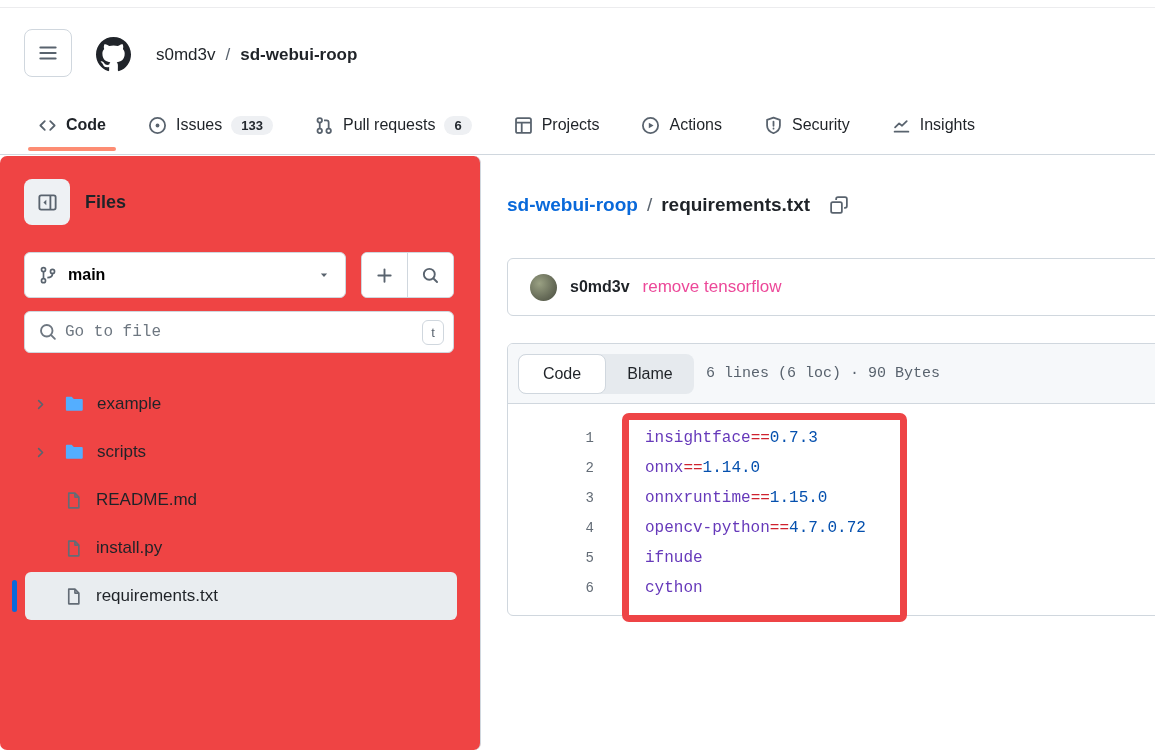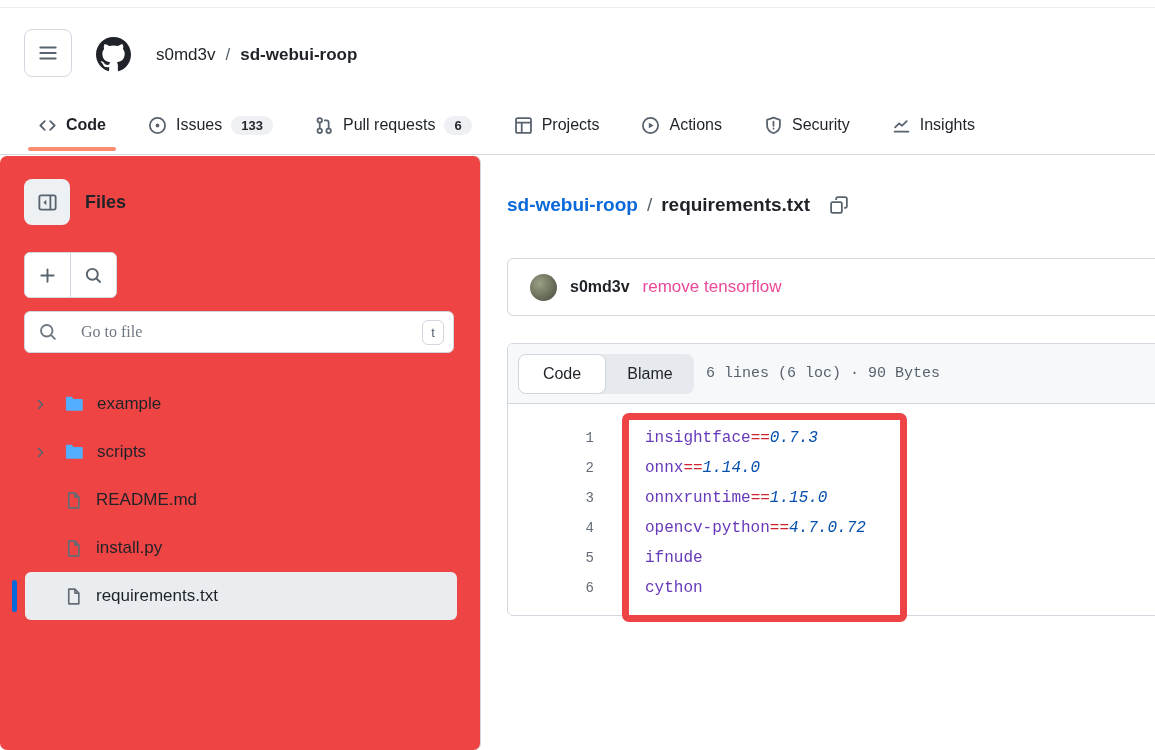--- a/index.html
+++ b/index.html
@@ -49,22 +49,22 @@
   .branch-btn .branch-name { font-size:16px; font-weight:600; }
   .branch-btn .caret { margin-left:auto; }
   .icon-btn-group { display:flex; width:93px; border:1px solid #d0d7de;
     border-radius:6px; background:#fff; overflow:hidden; }
   .icon-btn { flex:1; display:flex; align-items:center; justify-content:center;
     background:#fff; border:none; cursor:pointer; }
   .icon-btn + .icon-btn { border-left:1px solid #d0d7de; }
 
   .goto-wrap { position:absolute; left:24px; right:26px; top:155px; height:42px; }
   .goto-input { width:100%; height:100%; border:1px solid #d0d7de; border-radius:6px;
-    padding:0 44px 0 56px; font-size:16px; color:#1f2328; background:#fff;
-    font-family:Liberation Serif, serif; }
+    padding:0 44px 0 40px; font-size:16px; color:#1f2328; background:#fff;
+    font-family:Liberation Mono, monospace; }
   .goto-input::placeholder { color:#6e7781; }
   .goto-search-icon { position:absolute; left:14px; top:11px; }
   .key-badge { position:absolute; right:10px; top:9px; width:22px; height:25px;
     border:1px solid #d0d7de; border-radius:6px; display:flex; align-items:center;
     justify-content:center; font-size:13px; color:#59636e; background:#fff; }
 
   .tree { position:absolute; left:25px; right:23px; top:224px; }
   .tree-row { position:relative; height:48px; display:flex; align-items:center;
     border-radius:6px; cursor:pointer; font-size:17px; }
   .tree-row .chev { width:16px; margin-left:8px; display:flex; }
@@ -106,21 +106,21 @@
   .code-meta { margin-left:12px; font-family:"Liberation Mono","DejaVu Sans Mono",monospace;
     font-size:15px; color:#59636e; }
 
   .code-body { padding:19px 0 12px 0; }
   .code-line { height:30px; display:flex; align-items:center;
     font-family:"Liberation Mono","DejaVu Sans Mono",monospace; font-size:16px; }
   .code-line .ln { width:86px; text-align:right; font-size:14px; color:#636c76; cursor:pointer; }
   .code-line .lc { margin-left:51px; white-space:pre; }
   .tok-pkg { color:#6639ba; }
   .tok-op  { color:#cf222e; }
-  .tok-ver { color:#0550ae;font-style:italic; }
+  .tok-ver { color:#0550ae; }
 
   .red-annotation { position:absolute; left:622px; top:413px; width:285px; height:209px;
     border:7px solid #ee4446; border-radius:7px; pointer-events:none; z-index:6; }
 
   svg { display:block; }
 </style>
 </head>
 <body>
 
 <div class="app">
@@ -203,20 +203,33 @@
     <button class="files-btn">
       <svg width="21" height="21" viewBox="0 0 16 16" fill="none" stroke="#59636e" stroke-width="1.4" stroke-linejoin="round">
         <rect x="1.8" y="2.6" width="12.4" height="10.8" rx="1.4"></rect>
         <path d="M10.2 2.6v10.8"></path>
         <path d="M7.1 5.9 4.9 8l2.2 2.1Z" fill="#59636e" stroke="none"></path>
       </svg>
     </button>
     <div class="files-title">Files</div>
 
     <div class="side-controls">
+      <button class="branch-btn">
+        <svg width="18" height="18" viewBox="0 0 16 16" fill="none" stroke="#59636e" stroke-width="1.5">
+          <circle cx="4" cy="3.2" r="1.8"></circle>
+          <path d="M4 5v6.2"></path>
+          <circle cx="4" cy="13" r="1.8"></circle>
+          <circle cx="12" cy="4.8" r="1.8"></circle>
+          <path d="M12 6.6c0 2.6-2.2 3.7-4.6 3.7"></path>
+        </svg>
+        <span class="branch-name">main</span>
+        <svg class="caret" width="14" height="14" viewBox="0 0 16 16">
+          <path d="M4.4 6.2h7.2L8 10.2Z" fill="#59636e"></path>
+        </svg>
+      </button>
       <div class="icon-btn-group">
         <button class="icon-btn">
           <svg width="19" height="19" viewBox="0 0 16 16" fill="none" stroke="#59636e" stroke-width="1.6" stroke-linecap="round">
             <path d="M8 2.8v10.4M2.8 8h10.4"></path>
           </svg>
         </button>
         <button class="icon-btn">
           <svg width="19" height="19" viewBox="0 0 16 16" fill="none" stroke="#59636e" stroke-width="1.6" stroke-linecap="round">
             <circle cx="7" cy="7" r="4.6"></circle>
             <path d="m10.5 10.5 3 3"></path>

